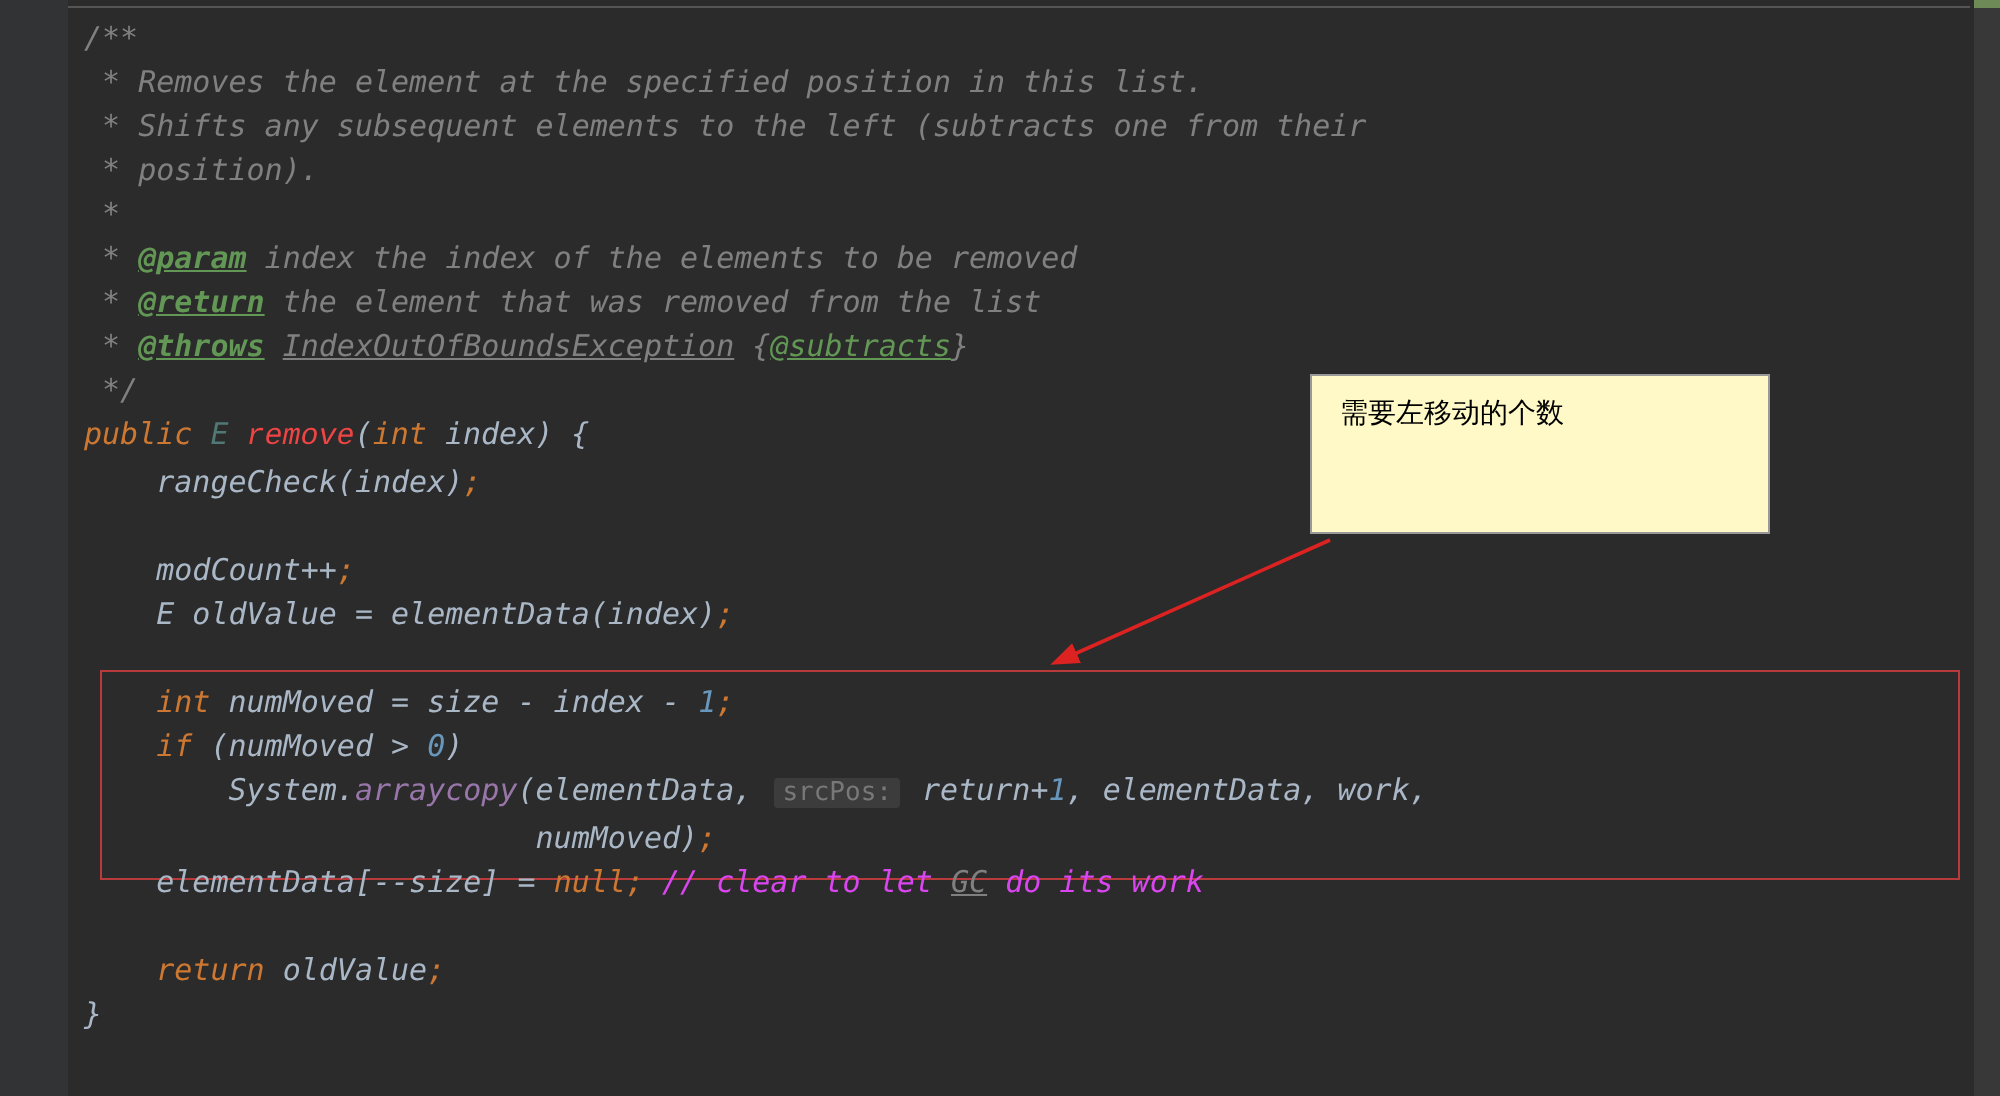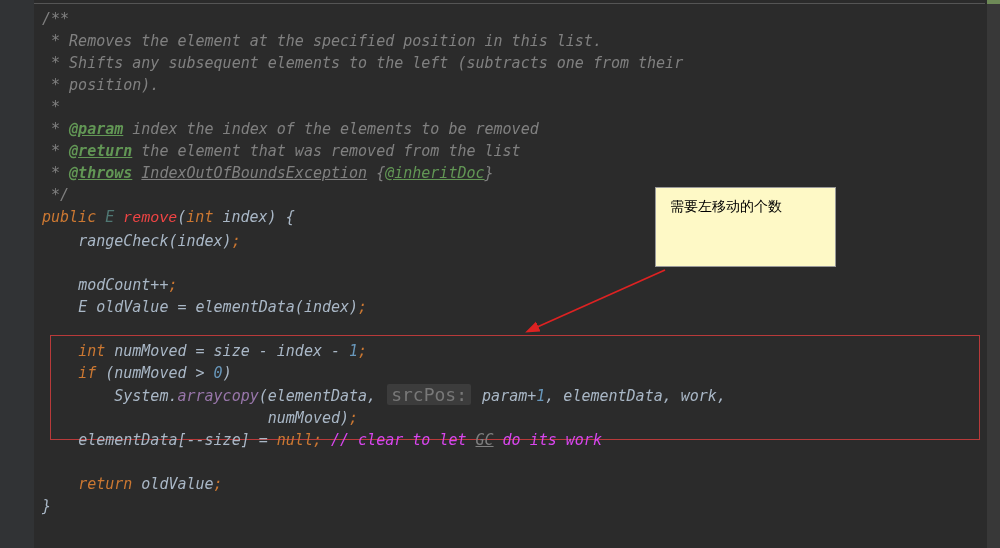--- a/index.html
+++ b/index.html
@@ -18,25 +18,25 @@
   .kw  {color:#CC7832;}
   .id  {color:#A9B7C6;}
   .br  {color:#A9B7C6;}
   .ty  {color:#507874;}           
   .mth {color:#ef4444;font-family:Liberation Mono, monospace;}           
   .mito {color:#9876AA;font-style:italic;text-align:right;} 
   .num {color:#6897BB;}
   .sc  {color:#CC7832;}           
   .cmt {color:#d946ef;}           
   .cmt-u{color:#808080;text-decoration:underline;border-bottom:1px wavy #FF6B68;}
-  .hint {background:#3c3c3c;color:#787878;font-style:normal;padding:0 4px;margin:0 2px;border-radius:2px;font-size:18px;}
+  .hint {background:#3c3c3c;color:#787878;font-style:normal;padding:0 4px;margin:0 2px;border-radius:2px;font-size:13px;}
 
   .redbox{position:absolute;left:50px;top:335px;width:928px;height:103px;
     border:1.5px solid #b83a3a;z-index:1;}
-  .note{position:absolute;left:655px;top:187px;width:181px;height:80px;
+  .note{position:absolute;left:655px;top:187px;width:230px;height:80px;
     background:#FEF9C6;border:1px solid #999;z-index:5;
     font-family:"SimSun","Microsoft YaHei",sans-serif;font-style:normal;
     color:#000;font-size:14px;padding:10px 14px;box-sizing:border-box;}
   svg.arrow{position:absolute;left:0;top:0;width:1000px;height:548px;
     pointer-events:none;z-index:4;}
   .scrollbar{position:absolute;right:0;top:0;width:13px;height:548px;
     background:rgba(80,80,80,.35);}
   .errmk{position:absolute;right:0;top:0;width:13px;height:4px;background:#6e8a57;}
 </style>
 </head>
@@ -46,31 +46,31 @@
   <div class="gutter"></div>
   <div class="top-border"></div>
 
 <pre class="code"><span class="c">/**</span>
 <span class="c"> * Removes the element at the specified position in this list.</span>
 <span class="c"> * Shifts any subsequent elements to the left (subtracts one from their</span>
 <span class="c"> * position).</span>
 <span class="c"> *</span>
 <span class="c"> * </span><span class="tag">@param</span><span class="c"> index the index of the elements to be removed</span>
 <span class="c"> * </span><span class="tag">@return</span><span class="c"> the element that was removed from the list</span>
-<span class="c"> * </span><span class="tag">@throws</span><span class="c"> </span><span class="doclink">IndexOutOfBoundsException</span><span class="c"> {</span><span class="itag">@inheritDoc</span><span class="c">}</span>
+<span class="c"> * </span><span class="tag">@throws</span><span class="c"> </span><span class="doclink">IndexOutOfBoundsException</span><span class="c"> {</span><span class="itag">@subtracts</span><span class="c">}</span>
 <span class="c"> */</span>
 <span class="kw">public</span> <span class="ty">E</span> <span class="mth">remove</span><span class="br">(</span><span class="kw">int</span> <span class="id">index</span><span class="br">) {</span>
     <span class="id">rangeCheck(index)</span><span class="sc">;</span>
 
     <span class="id">modCount++</span><span class="sc">;</span>
     <span class="id">E oldValue = elementData(index)</span><span class="sc">;</span>
 
     <span class="kw">int</span> <span class="id">numMoved</span><span class="id"> = size - index - </span><span class="num">1</span><span class="sc">;</span>
     <span class="kw">if</span><span class="id"> (numMoved &gt; </span><span class="num">0</span><span class="id">)</span>
-        <span class="id">System.</span><span class="mito">arraycopy</span><span class="id">(elementData, </span><span class="hint">srcPos:</span><span class="id"> param+</span><span class="num">1</span><span class="id">, elementData, work,</span>
+        <span class="id">System.</span><span class="mito">arraycopy</span><span class="id">(elementData, </span><span class="hint">srcPos:</span><span class="id"> return+</span><span class="num">1</span><span class="id">, elementData, work,</span>
                          <span class="id">numMoved)</span><span class="sc">;</span>
     <span class="id">elementData[--size] = </span><span class="kw">null</span><span class="sc">;</span> <span class="cmt">// clear to let </span><span class="cmt-u">GC</span><span class="cmt"> do its work</span>
 
     <span class="kw">return</span><span class="id"> oldValue</span><span class="sc">;</span>
 <span class="br">}</span></pre>
 
   <div class="redbox"></div>
 
   <div class="note">
     <span>需要左移动的个数</span>

